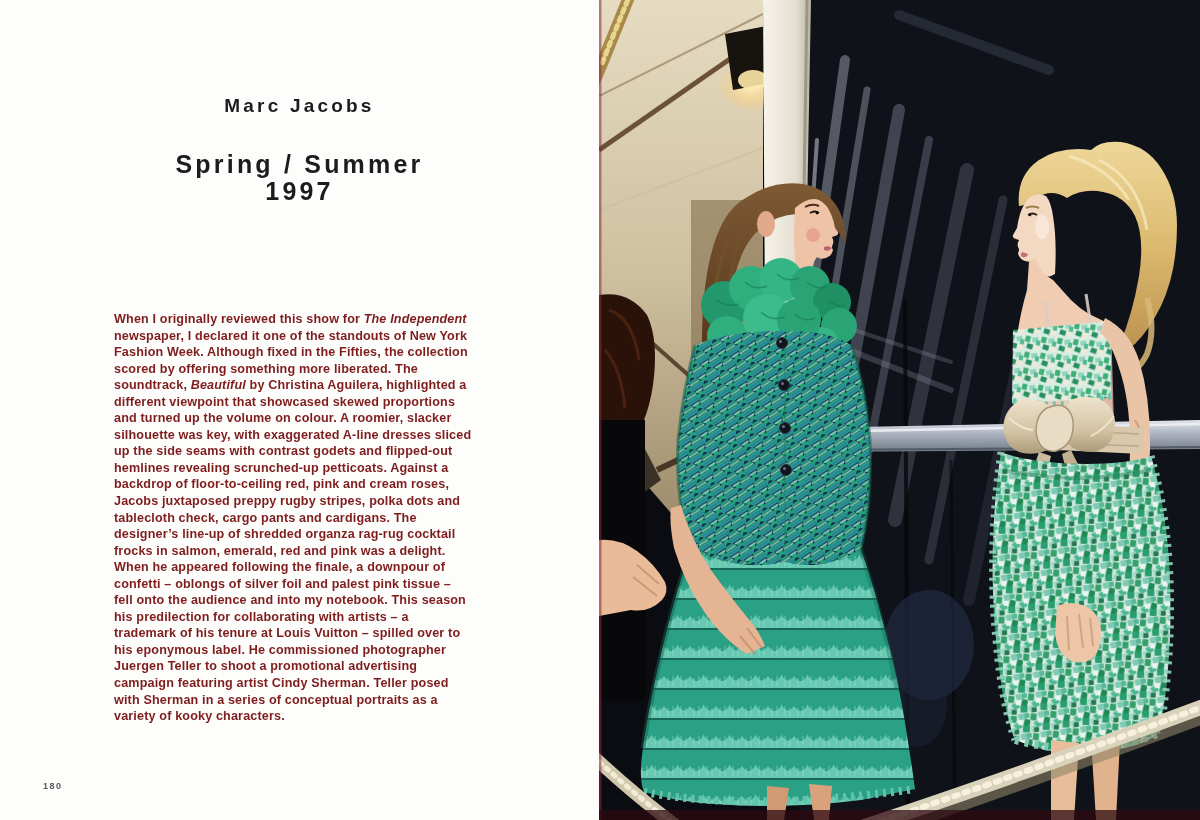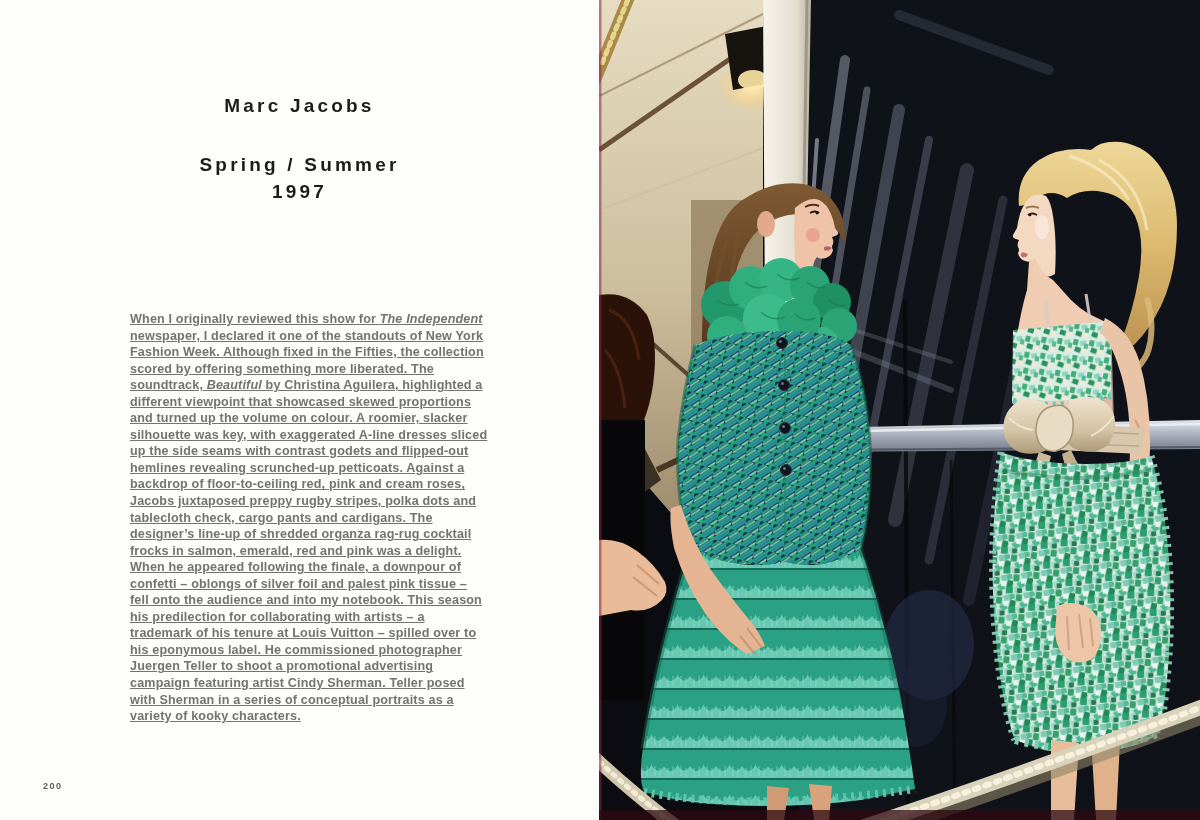--- a/index.html
+++ b/index.html
@@ -6,24 +6,24 @@
   .spread{
     position:relative;width:1200px;height:820px;overflow:hidden;
     background:#fdfdfc;font-family:"Liberation Sans",sans-serif;
   }
   .page-left{position:absolute;left:0;top:0;width:599px;height:764px;background:#fdfdfc;}
   .title-block{position:absolute;left:0;top:94px;width:599px;text-align:center;color:#1c1c1c;}
   .title-block h1{
     margin:0;font-size:19px;font-weight:600;letter-spacing:3.2px;line-height:24px;
   }
   .title-block h2{
-    margin:33px 0 0 0;font-size:19px;font-weight:600;letter-spacing:3.2px;line-height:27px;
+    margin:33px 0 0 0;font-size:25px;font-weight:600;letter-spacing:3.2px;line-height:27px;
   }
   .review{
-    position:absolute;left:130px;top:311px;width:358px;color:#737373;text-decoration:underline;
+    position:absolute;left:114px;top:311px;width:358px;color:#7f1d1d;
   }
   .review p{
     margin:0;font-size:12.6px;font-weight:700;line-height:16.55px;letter-spacing:0.15px;
   }
   .review p em{font-style:italic;}
   .folio{
     position:absolute;left:43px;top:781px;font-size:9px;font-weight:700;
     letter-spacing:1.5px;color:#5a5a5a;
   }
   .page-right{position:absolute;left:599px;top:0;width:601px;height:820px;background:#0b0c12;}
@@ -36,21 +36,21 @@
 <div class="spread">
 
   <section class="page-left">
     <header class="title-block">
       <h1>Marc Jacobs</h1>
       <h2><span>Spring / Summer</span><br><span>1997</span></h2>
     </header>
     <article class="review">
       <p id="review-paragraph"><span>When I originally reviewed this show for </span><em>The Independent</em><span> newspaper, I declared it one of the standouts of New York Fashion Week. Although fixed in the Fifties, the collection scored by offering something more liberated. The soundtrack, </span><em>Beautiful</em><span> by Christina Aguilera, highlighted a different viewpoint that showcased skewed proportions and turned up the volume on colour. A roomier, slacker silhouette was key, with exaggerated A-line dresses sliced up the side seams with contrast godets and flipped-out hemlines revealing scrunched-up petticoats. Against a backdrop of floor-to-ceiling red, pink and cream roses, Jacobs juxtaposed preppy rugby stripes, polka dots and tablecloth check, cargo pants and cardigans. The designer’s line-up of shredded organza rag-rug cocktail frocks in salmon, emerald, red and pink was a delight. When he appeared following the finale, a downpour of confetti – oblongs of silver foil and palest pink tissue – fell onto the audience and into my notebook. This season his predilection for collaborating with artists – a trademark of his tenure at Louis Vuitton – spilled over to his eponymous label. He commissioned photographer Juergen Teller to shoot a promotional advertising campaign featuring artist Cindy Sherman. Teller posed with Sherman in a series of conceptual portraits as a variety of kooky characters.</span></p>
     </article>
-    <span class="folio">200</span>
+    <span class="folio">180</span>
   </section>
 
   <section class="page-right">
     <figure aria-label="Backstage photo: two models in emerald green Marc Jacobs looks facing each other against a black vinyl curtain under a cream tent">
       <svg viewBox="0 0 601 820" preserveAspectRatio="none">
         <defs>
           <linearGradient id="tentG" x1="0" y1="0" x2="0" y2="1">
             <stop offset="0" stop-color="#e6dcc2"></stop>
               <stop offset="0.55" stop-color="#cdbe9e"></stop>
               <stop offset="1" stop-color="#9e8d6c"></stop>

